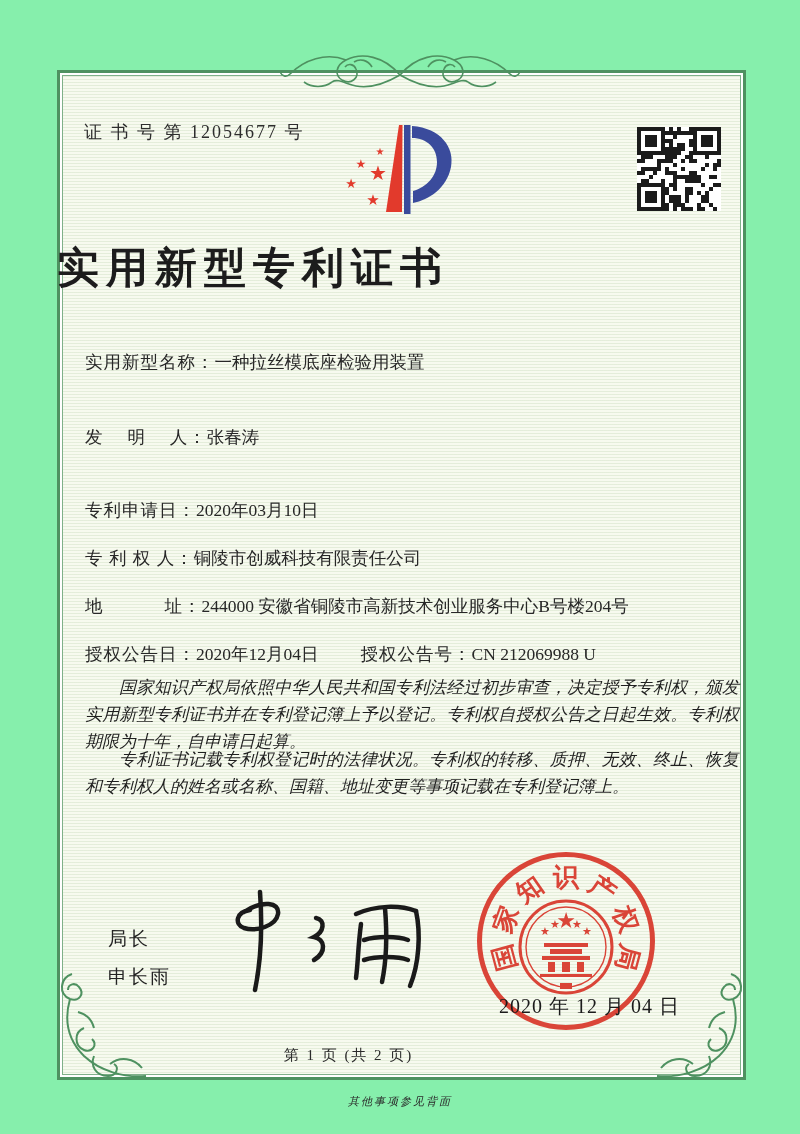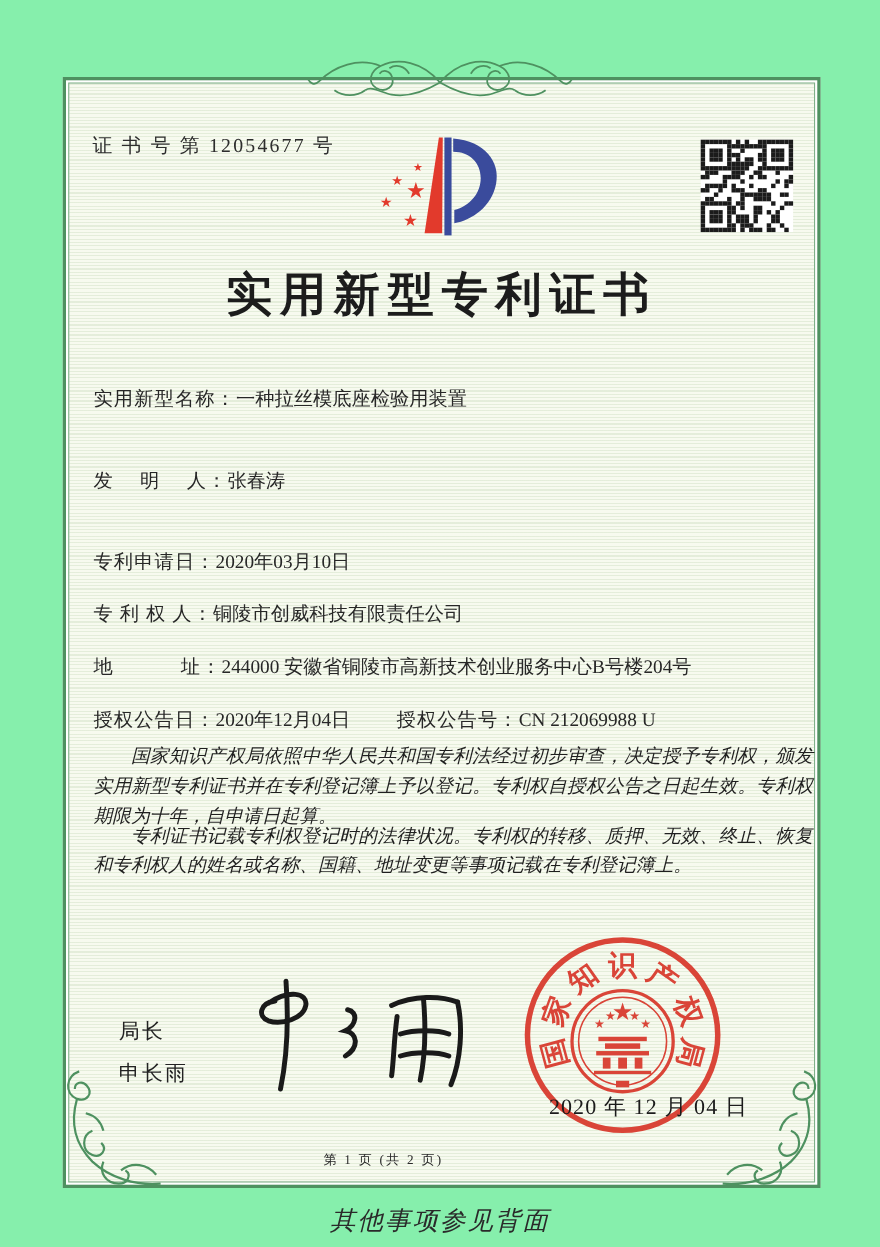--- a/index.html
+++ b/index.html
@@ -15,21 +15,21 @@
   .ornament { position:absolute; color:#4e9160; }
   .ornament svg { display:block; }
 
   
   .cert-number { position:absolute; left:84px; top:120px; font-size:18px; color:#2d2d2d; letter-spacing:2px; }
   .logo { position:absolute; left:333px; top:112px; width:150px; height:126px; }
   .qr { position:absolute; left:637px; top:127px; width:84px; height:84px; background:#fff;
         display:grid; grid-template-columns:repeat(21,4px); grid-template-rows:repeat(21,4px); }
   .qr .m { background:#1b1b1b; }
 
-  .title { position:absolute; left:57px; width:689px; top:240px; text-align:center;
+  .title { position:absolute; left:57px; width:689px; top:240px; 
            font-size:42px; font-weight:bold; color:#1c1c1c; letter-spacing:7px; }
 
   
   .row { position:absolute; left:85px; width:655px; font-size:17.5px; color:#272727; white-space:nowrap; }
   .row .lbl { letter-spacing:1px; }
   .row .pair2 { margin-left:42px; }
 
   
   .para { position:absolute; left:85px; width:654px; font-size:17px; line-height:27px;
           color:#1f1f1f; text-align:justify; text-indent:2em; font-style:italic; }
@@ -44,23 +44,23 @@
           border:5px solid #d8382b; border-radius:50%; opacity:0.93; }
   .seal-char { position:absolute; left:50%; top:50%; width:28px; height:28px; margin:-14px 0 0 -14px;
                font-size:26px; font-weight:bold; color:#d8382b; text-align:center; line-height:28px;
                font-family:"Liberation Sans","DejaVu Sans",sans-serif;
                transform:rotate(var(--a)) translateY(-64px); }
   .emblem { position:absolute; left:50%; top:55%; transform:translate(-50%,-50%); }
   .seal-date { position:absolute; left:499px; top:993px; font-size:20px; color:#1b1b1b; letter-spacing:1px; z-index:3; }
 
   
   .page-footer { position:absolute; left:57px; width:583px; top:1046px; text-align:center;
-                 font-size:12px; color:#2a2a2a; letter-spacing:2px; }
+                 font-size:15px; color:#2a2a2a; letter-spacing:2px; }
   .back-note { position:absolute; left:0; width:800px; top:1094px; text-align:center;
-               font-size:23px; color:#2a2a2a; font-style:italic; letter-spacing:2px; }
+               font-size:11px; color:#2a2a2a; font-style:italic; letter-spacing:2px; }
 </style>
 </head>
 <body>
 
 <div class="page">
 
   <div class="frame">
     <div class="frame-inner"></div>
   </div>
 

